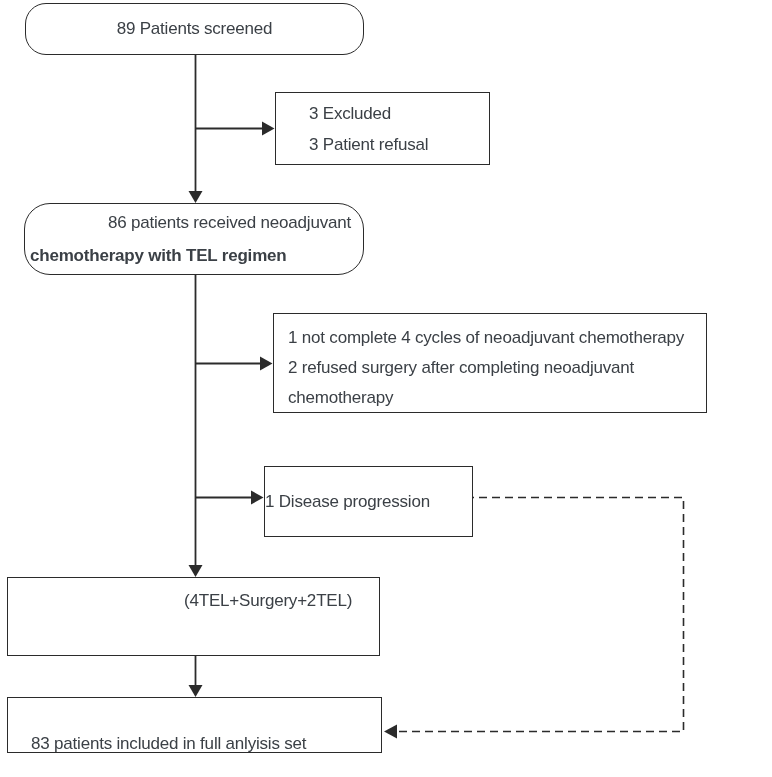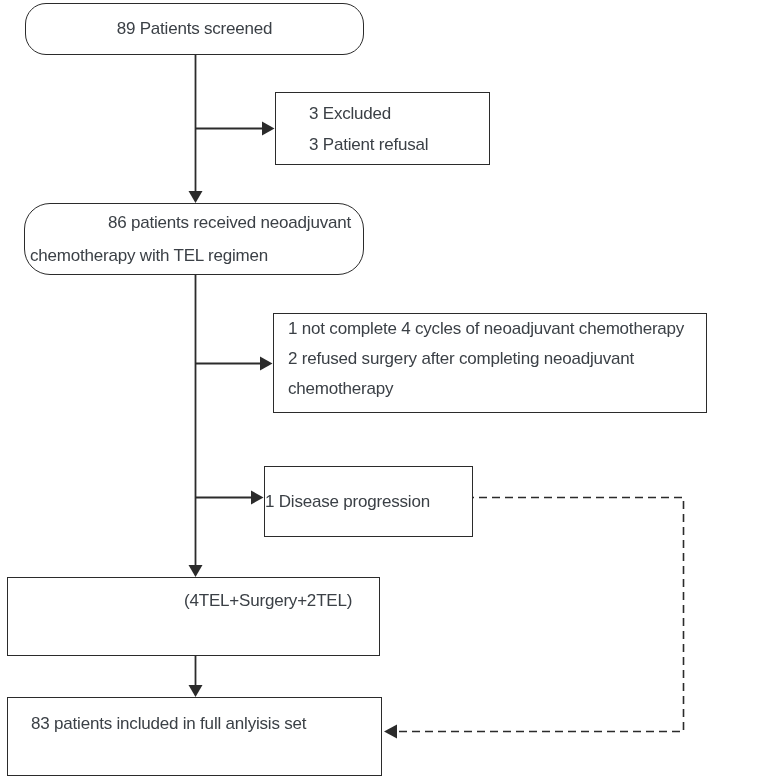--- a/index.html
+++ b/index.html
@@ -31,27 +31,27 @@
     box-sizing:border-box;
     display:flex;flex-direction:column;justify-content:center;
   }
   .box .ln{display:block;}
 
   
   .b-screened{left:25px;top:3px;width:339px;height:52px;text-align:center;border-radius:21px;}
   .b-excluded{left:275px;top:92px;width:215px;height:73px;padding-left:33px;line-height:31px;}
   .b-neoadjuvant{left:24px;top:203px;width:340px;height:72px;line-height:33px;border-radius:26px;}
   .b-neoadjuvant .ln1{text-align:right;padding-right:12px;}
-  .b-neoadjuvant .ln2{text-align:left;padding-left:5px;}
-  .b-notcomplete{left:273px;top:313px;width:434px;height:100px;padding-left:14px;line-height:30px;justify-content:flex-start;}
+  .b-neoadjuvant .ln2{text-align:left;padding-left:5px;font-weight:bold;}
+  .b-notcomplete{left:273px;top:313px;width:434px;height:100px;padding-left:14px;line-height:30px;justify-content:flex-start;padding-top:9px;}
   .b-progression{left:264px;top:466px;width:209px;height:71px;text-align:left;}
   .b-completed{left:7px;top:577px;width:373px;height:79px;line-height:38px;justify-content:flex-start;padding-top:4px;}
   .b-completed .ln1{padding-left:9px;}
   .b-completed .ln2{padding-left:176px;}
-  .b-fullanalysis{left:7px;top:697px;width:375px;height:79px;padding-left:23px;justify-content:flex-start;padding-top:12px;line-height:28px;}
+  .b-fullanalysis{left:7px;top:697px;width:375px;height:56px;padding-left:23px;justify-content:flex-start;padding-top:32px;line-height:28px;}
 </style>
 </head>
 <body>
 
 <div class="canvas">
 
   <svg class="connectors" viewBox="0 0 772 777" xmlns="http://www.w3.org/2000/svg">
 
     <line x1="195.5" y1="55" x2="195.5" y2="193"></line>
     <polygon points="188.5,191 202.5,191 195.5,203"></polygon>

